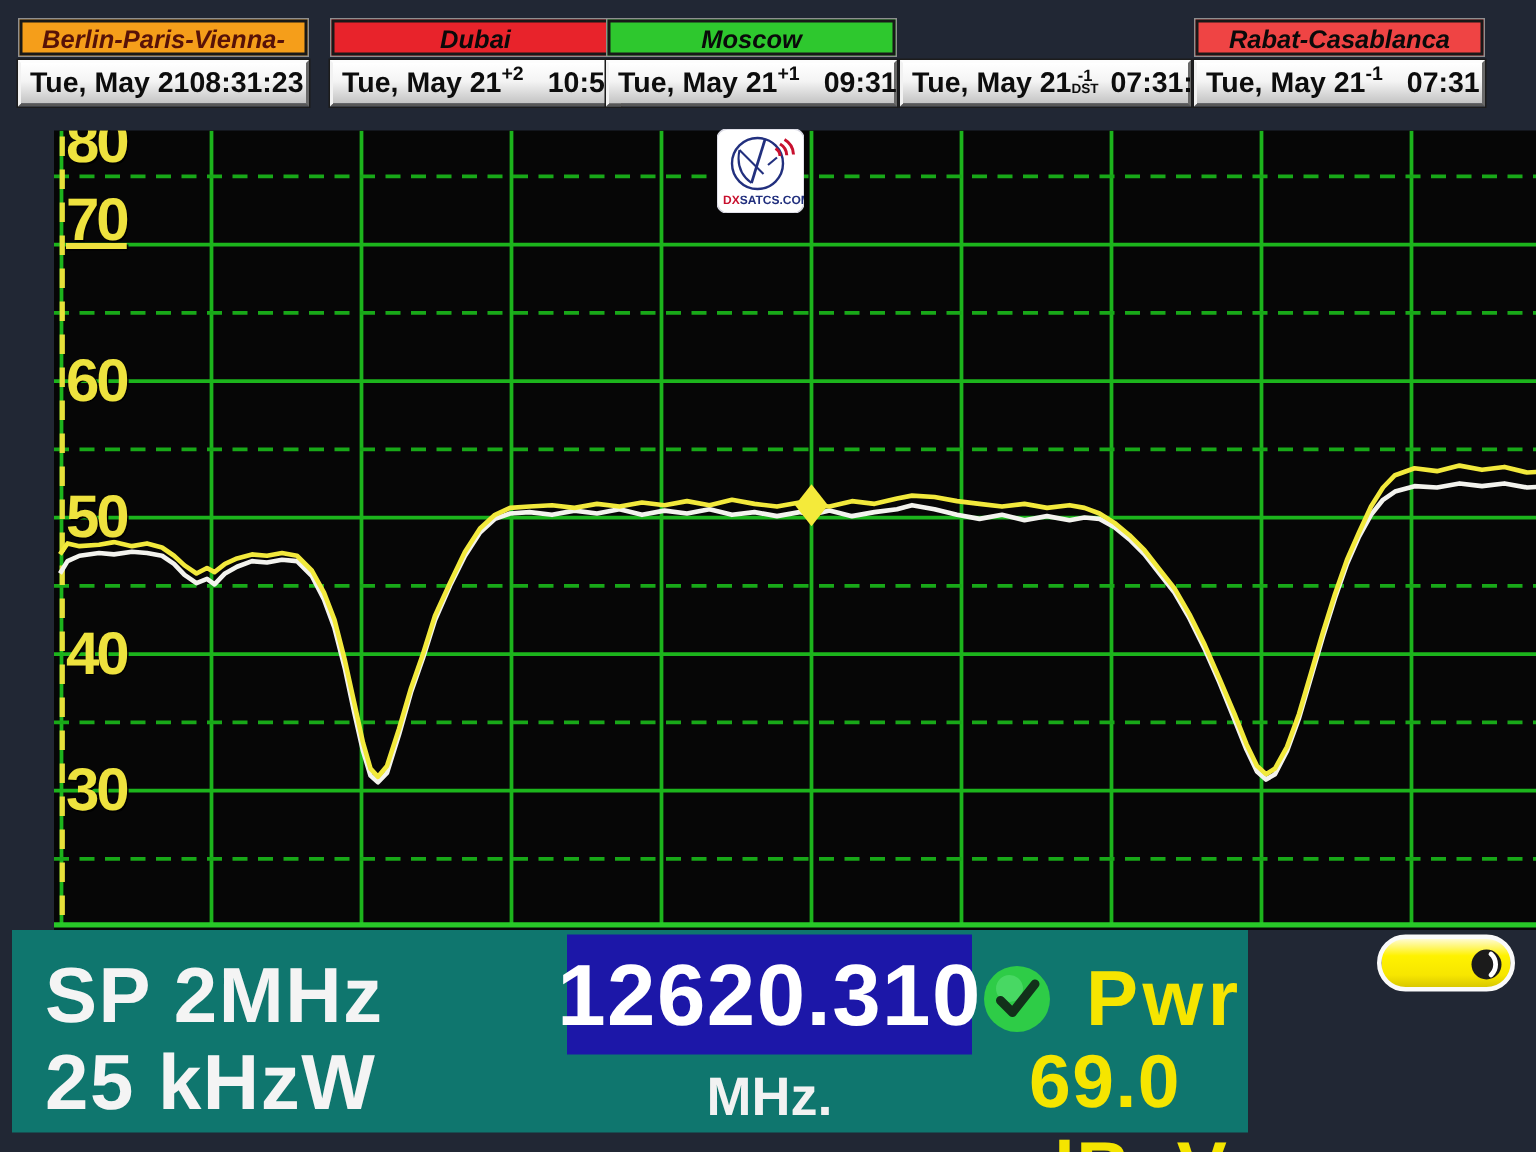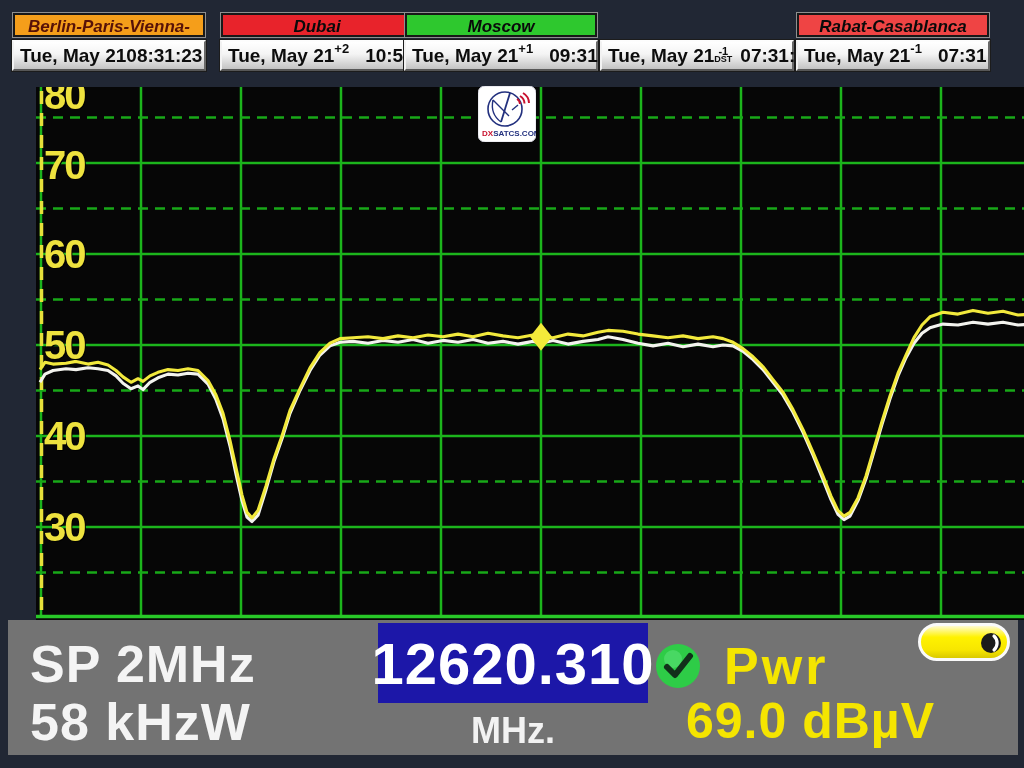--- a/index.html
+++ b/index.html
@@ -28,21 +28,21 @@
   
   #plot{position:absolute;left:8px;top:87px;width:1010px;height:533px;background:#060606;overflow:hidden;margin-left:28px;}
   #spectrum-svg{position:absolute;left:0;top:0;}
   .ylab{position:absolute;left:8px;width:80px;height:44px;font-size:40px;font-weight:bold;
         color:#eee23e;letter-spacing:-2px;line-height:44px;text-shadow:1px 1px 0 #000;}
 
   
   #logo{position:absolute;left:478px;top:86px;width:58px;height:56px;}
 
   
-  #bottom{position:absolute;left:8px;top:620px;width:1010px;height:135px;background:#737373;}
+  #bottom{position:absolute;left:8px;top:620px;width:824px;height:135px;background:#0f766e;}
   .sp1{position:absolute;left:22px;top:14px;font-size:52px;font-weight:bold;color:#f4f4f4;letter-spacing:1px;}
   .sp2{position:absolute;left:22px;top:72px;font-size:52px;font-weight:bold;color:#f4f4f4;letter-spacing:1px;}
   #freq-box{position:absolute;left:370px;top:3px;width:270px;height:80px;background:#1c17a8;
       display:flex;align-items:center;justify-content:center;
       font-size:58px;font-weight:bold;color:#ffffff;letter-spacing:1px;}
   #mhz{position:absolute;left:370px;top:90px;width:270px;text-align:center;
       font-size:36px;font-weight:bold;color:#f2f2f2;}
   #check{position:absolute;left:646px;top:22px;}
   #pwr{position:absolute;left:716px;top:16px;font-size:52px;font-weight:bold;color:#f5e500;letter-spacing:3px;}
   #pwrval{position:absolute;left:678px;top:72px;font-size:50px;font-weight:bold;color:#f5e500;letter-spacing:1px;}
@@ -133,21 +133,21 @@
         <line x1="0" y1="349" x2="1010" y2="349" stroke="#1cb41c" stroke-width="2.5"></line>
         <line x1="0" y1="440" x2="1010" y2="440" stroke="#1cb41c" stroke-width="2.5"></line>
         <line x1="0" y1="529.5" x2="1010" y2="529.5" stroke="#28c828" stroke-width="3.5"></line>
         <line x1="5.5" y1="4" x2="5.5" y2="531" stroke="#e6e03a" stroke-width="3.5" stroke-dasharray="13 9"></line>
         <polyline points="4.0,295.3 9.0,287.1 17.0,283.5 30.0,281.7 40.0,282.6 52.0,280.8 62.0,281.7 72.0,283.5 80.0,288.9 87.0,296.2 95.0,301.7 102.0,298.9 107.0,302.6 114.0,295.3 122.0,290.8 132.0,287.1 142.0,288.0 152.0,286.2 162.0,287.1 172.0,297.1 180.0,312.6 187.0,331.7 194.0,359.0 200.0,387.2 206.0,413.6 211.0,430.0 216.0,434.5 222.0,428.2 230.0,402.7 238.0,374.5 246.0,351.7 254.0,326.3 264.0,303.5 274.0,283.5 284.0,268.0 294.0,258.9 304.0,255.3 317.0,254.4 332.0,256.2 347.0,253.4 362.0,255.3 377.0,252.5 392.0,256.2 407.0,253.4 422.0,255.3 437.0,252.5 452.0,256.2 467.0,254.4 482.0,257.1 497.0,254.4 505.0,256.2 517.0,253.4 532.0,257.1 547.0,254.4 562.0,252.5 572.0,249.8 587.0,252.5 602.0,256.2 617.0,258.9 632.0,256.2 647.0,259.8 662.0,257.1 677.0,259.8 687.0,258.0 697.0,258.9 707.0,264.4 717.0,272.6 727.0,282.6 737.0,295.3 747.0,308.1 757.0,325.3 767.0,345.4 777.0,368.1 787.0,392.7 795.0,412.7 802.0,427.3 808.0,432.7 814.0,429.1 822.0,413.6 830.0,391.8 838.0,364.5 846.0,337.2 854.0,311.7 862.0,288.9 870.0,270.7 878.0,256.2 886.0,246.2 894.0,240.7 907.0,237.1 922.0,238.0 937.0,235.3 952.0,237.1 967.0,235.3 982.0,238.0 997.0,237.1 1012.0,239.8" fill="none" stroke="#f3f3ee" stroke-width="3.1" stroke-linejoin="round"></polyline>
         <polyline points="4.0,282.6 9.0,275.3 17.0,277.1 30.0,276.2 40.0,274.4 52.0,277.1 62.0,275.3 72.0,278.0 80.0,283.5 87.0,289.9 95.0,295.3 102.0,291.7 107.0,294.4 114.0,288.9 122.0,285.3 132.0,282.6 142.0,283.5 152.0,281.7 162.0,283.5 172.0,293.5 180.0,308.1 187.0,326.3 194.0,353.6 200.0,380.9 206.0,408.1 211.0,425.4 216.0,430.9 222.0,423.6 230.0,399.0 238.0,371.8 246.0,349.0 254.0,323.5 264.0,301.7 274.0,280.8 284.0,265.3 294.0,256.2 304.0,251.6 317.0,250.7 332.0,249.8 347.0,251.6 362.0,248.9 377.0,250.7 392.0,248.0 407.0,249.8 422.0,247.1 437.0,249.8 452.0,246.2 467.0,248.9 482.0,250.7 497.0,248.0 505.0,249.8 517.0,250.7 532.0,247.1 547.0,248.9 562.0,245.3 572.0,243.4 587.0,244.3 602.0,247.1 617.0,248.9 632.0,250.7 647.0,248.9 662.0,251.6 677.0,249.8 687.0,251.6 697.0,255.3 707.0,261.6 717.0,269.8 727.0,279.8 737.0,292.6 747.0,305.3 757.0,322.6 767.0,342.6 777.0,365.4 787.0,389.0 795.0,409.1 802.0,423.6 808.0,429.1 814.0,425.4 822.0,410.9 830.0,389.0 838.0,361.7 846.0,334.4 854.0,309.0 862.0,286.2 870.0,268.0 878.0,250.7 886.0,238.0 894.0,229.8 907.0,225.2 922.0,227.1 937.0,223.4 952.0,226.2 967.0,224.3 982.0,228.0 997.0,227.1 1012.0,229.8" fill="none" stroke="#f2e93c" stroke-width="3.1" stroke-linejoin="round"></polyline>
         <polygon points="505,235.81 516,249.81 505,263.81 494,249.81" fill="#f4ea3a"></polygon>
       </svg>
     <div id="plot-labels">
         <div class="ylab" style="top: -14px;">80</div>
-        <div class="ylab" style="top: 56px;">70</div>
+        <div class="ylab" style="top: 38px; text-decoration: underline;">70</div>
         <div class="ylab" style="top: 145px;">60</div>
         <div class="ylab" style="top: 236px;">50</div>
         <div class="ylab" style="top: 327px;">40</div>
         <div class="ylab" style="top: 418px;">30</div>
       </div>
   </div>
 
   <svg id="logo" viewBox="0 0 58 56">
     <rect x="0" y="0" width="58" height="56" rx="7" fill="#ffffff" stroke="#d8d8e2" stroke-width="1"></rect>
     <circle cx="27" cy="23" r="17" fill="none" stroke="#22307e" stroke-width="1.6"></circle>
@@ -157,21 +157,21 @@
     <path d="M39 13 a6 6 0 0 1 3 5" stroke="#c8102e" stroke-width="2" fill="none"></path>
     <path d="M42 10 a9 9 0 0 1 4.5 7.5" stroke="#c8102e" stroke-width="2" fill="none"></path>
     <path d="M45 7 a12 12 0 0 1 6 10" stroke="#c8102e" stroke-width="2" fill="none"></path>
     <text x="4" y="50" font-size="8" font-weight="bold" font-family="Liberation Sans,sans-serif">
       <tspan fill="#c8102e">DX</tspan><tspan fill="#22307e">SATCS.COM</tspan>
     </text>
   </svg>
 
   <div id="bottom">
     <div class="sp1">SP 2MHz</div>
-    <div class="sp2">58 kHzW</div>
+    <div class="sp2">25 kHzW</div>
     <div id="freq-box">12620.310</div>
     <div id="mhz">MHz.</div>
     <svg id="check" width="48" height="48" viewBox="0 0 48 48">
       <circle cx="24" cy="24" r="22" fill="#2ECC47"></circle>
       <circle cx="19" cy="17" r="9" fill="#5fe27a" opacity="0.55"></circle>
       <path d="M13 25 L21 33 L36 14" stroke="#12301a" stroke-width="6" fill="none" stroke-linecap="round" stroke-linejoin="round"></path>
     </svg>
     <div id="pwr">Pwr</div>
     <div id="pwrval">69.0 dBµV</div>
     <div id="pill">

